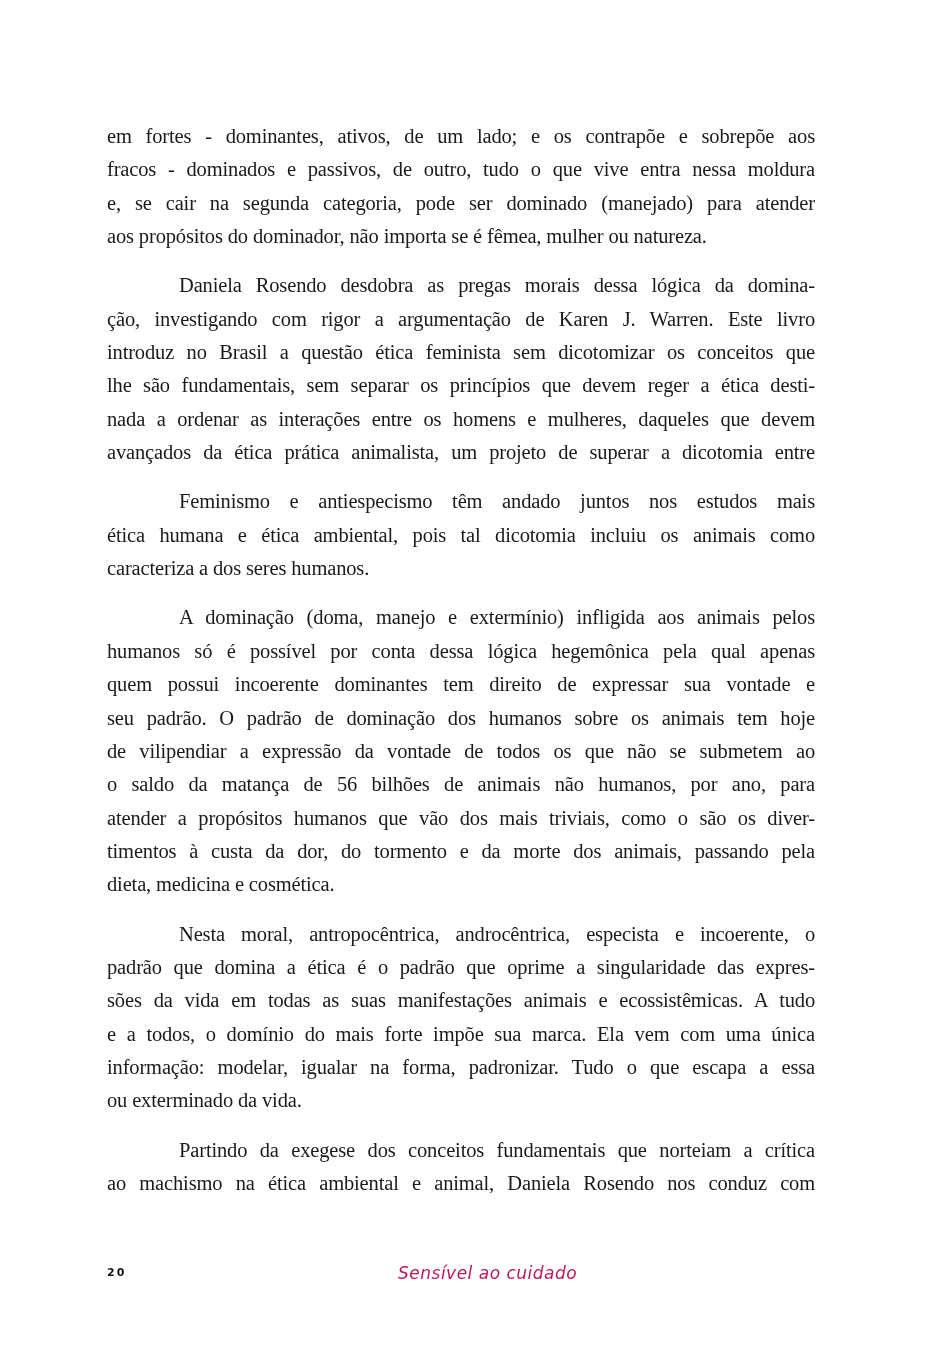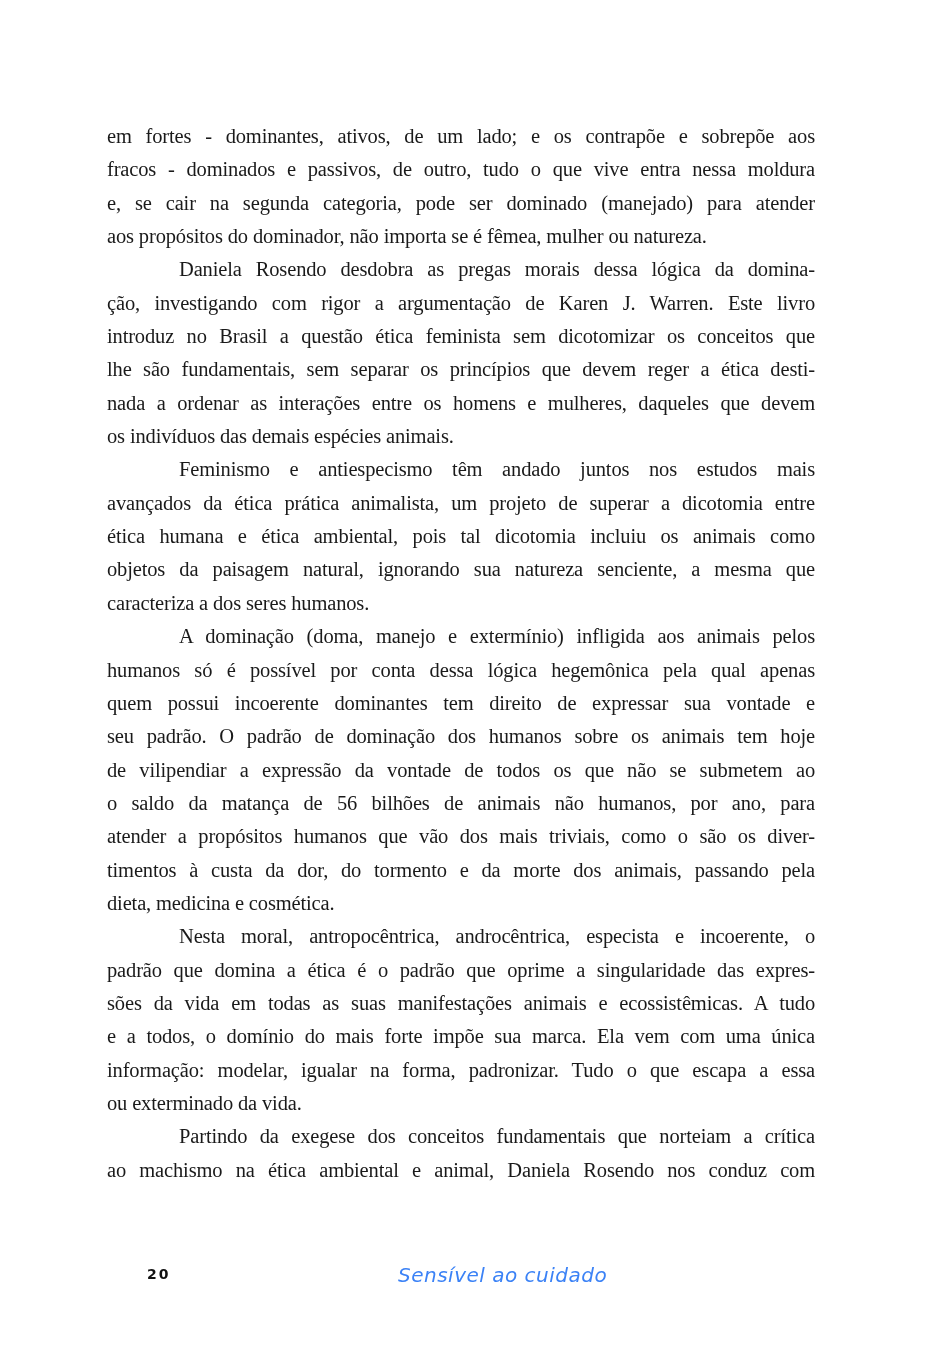--- a/index.html
+++ b/index.html
@@ -9,58 +9,56 @@
     font-family: Liberation Serif, serif;
     font-size: 20.5px; color: #1a1a1a;
   }
   .line {
     height: 33.35px; line-height: 33.35px;
     text-align: justify; text-align-last: justify;
     white-space: nowrap; overflow: visible;
     letter-spacing: -0.15px;
   }
   .line.last { text-align-last: left; }
-  .line.indent { padding-left: 72px; }
+  .line.indent { padding-left: 72px; margin-top: 16px; }
   .footer {
     position: absolute; top: 1266px; left: 107px; width: 708px; height: 24px;
   }
   .page-number {
     position: absolute; left: 0; top: 0;
     font-family: "DejaVu Sans", sans-serif; font-weight: bold;
-    font-size: 14px; letter-spacing: 2px; color: #111111; margin-left: 40px;
+    font-size: 11px; letter-spacing: 2px; color: #111111;
   }
   .running-title {
     position: absolute; left: 291px; top: -3px;
     font-family: "DejaVu Sans", sans-serif; font-style: italic;
-    font-size: 20px; color: #3b82f6; letter-spacing: 0.5px;
+    font-size: 17px; color: #be185d; letter-spacing: 0.5px;
   }
 </style>
 </head>
 <body>
 
 <div class="page" id="page-body">
     <div>
       <div class="line">em fortes - dominantes, ativos, de um lado; e os contrapõe e sobrepõe aos</div>
       <div class="line">fracos - dominados e passivos, de outro, tudo o que vive entra nessa moldura</div>
       <div class="line">e, se cair na segunda categoria, pode ser dominado (manejado) para atender</div>
       <div class="line last">aos propósitos do dominador, não importa se é fêmea, mulher ou natureza.</div>
     </div>
     <div>
       <div class="line indent">Daniela Rosendo desdobra as pregas morais dessa lógica da domina-</div>
       <div class="line">ção, investigando com rigor a argumentação de Karen J. Warren. Este livro</div>
       <div class="line">introduz no Brasil a questão ética feminista sem dicotomizar os conceitos que</div>
       <div class="line">lhe são fundamentais, sem separar os princípios que devem reger a ética desti-</div>
       <div class="line">nada a ordenar as interações entre os homens e mulheres, daqueles que devem</div>
-      <div class="line last">os indivíduos das demais espécies animais.</div>
     </div>
     <div>
+      <div class="line">avançados da ética prática animalista, um projeto de superar a dicotomia entre</div>
       <div class="line indent">Feminismo e antiespecismo têm andado juntos nos estudos mais</div>
-      <div class="line">avançados da ética prática animalista, um projeto de superar a dicotomia entre</div>
       <div class="line">ética humana e ética ambiental, pois tal dicotomia incluiu os animais como</div>
-      <div class="line">objetos da paisagem natural, ignorando sua natureza senciente, a mesma que</div>
       <div class="line last">caracteriza a dos seres humanos.</div>
     </div>
     <div>
       <div class="line indent">A dominação (doma, manejo e extermínio) infligida aos animais pelos</div>
       <div class="line">humanos só é possível por conta dessa lógica hegemônica pela qual apenas</div>
       <div class="line">quem possui incoerente dominantes tem direito de expressar sua vontade e</div>
       <div class="line">seu padrão. O padrão de dominação dos humanos sobre os animais tem hoje</div>
       <div class="line">de vilipendiar a expressão da vontade de todos os que não se submetem ao</div>
       <div class="line">o saldo da matança de 56 bilhões de animais não humanos, por ano, para</div>
       <div class="line">atender a propósitos humanos que vão dos mais triviais, como o são os diver-</div>

